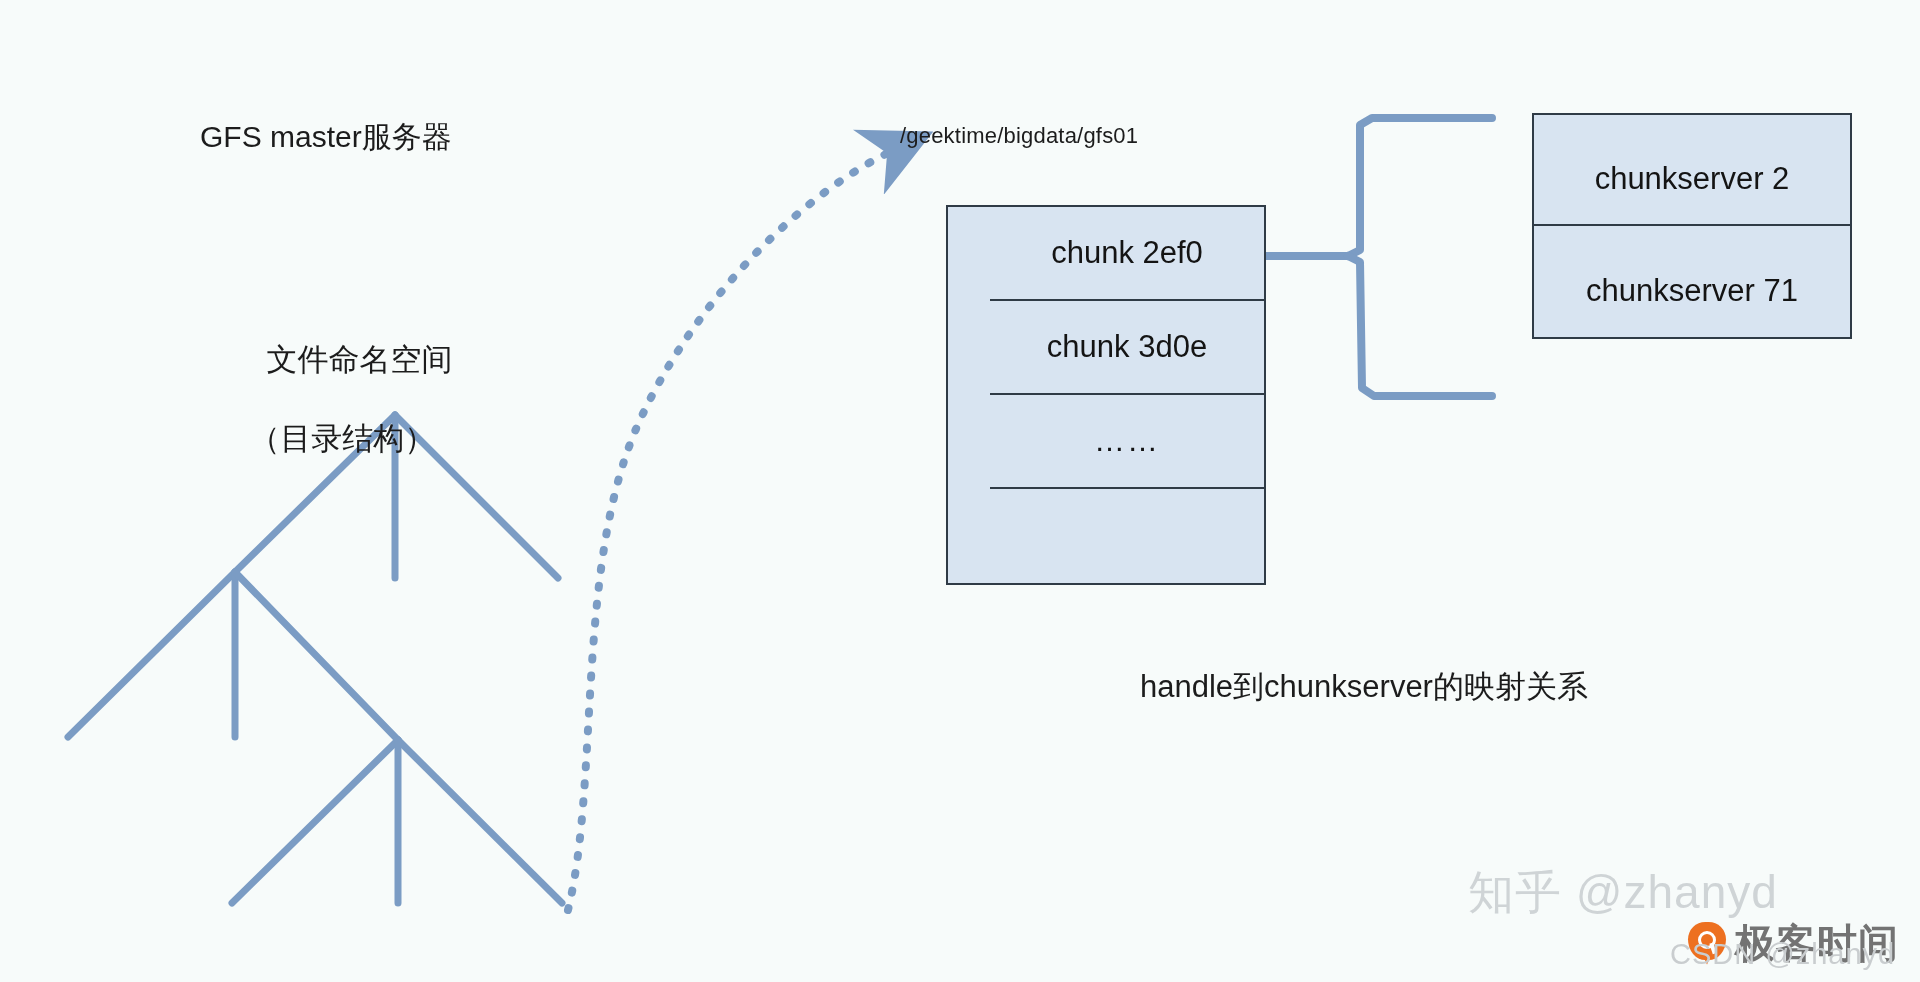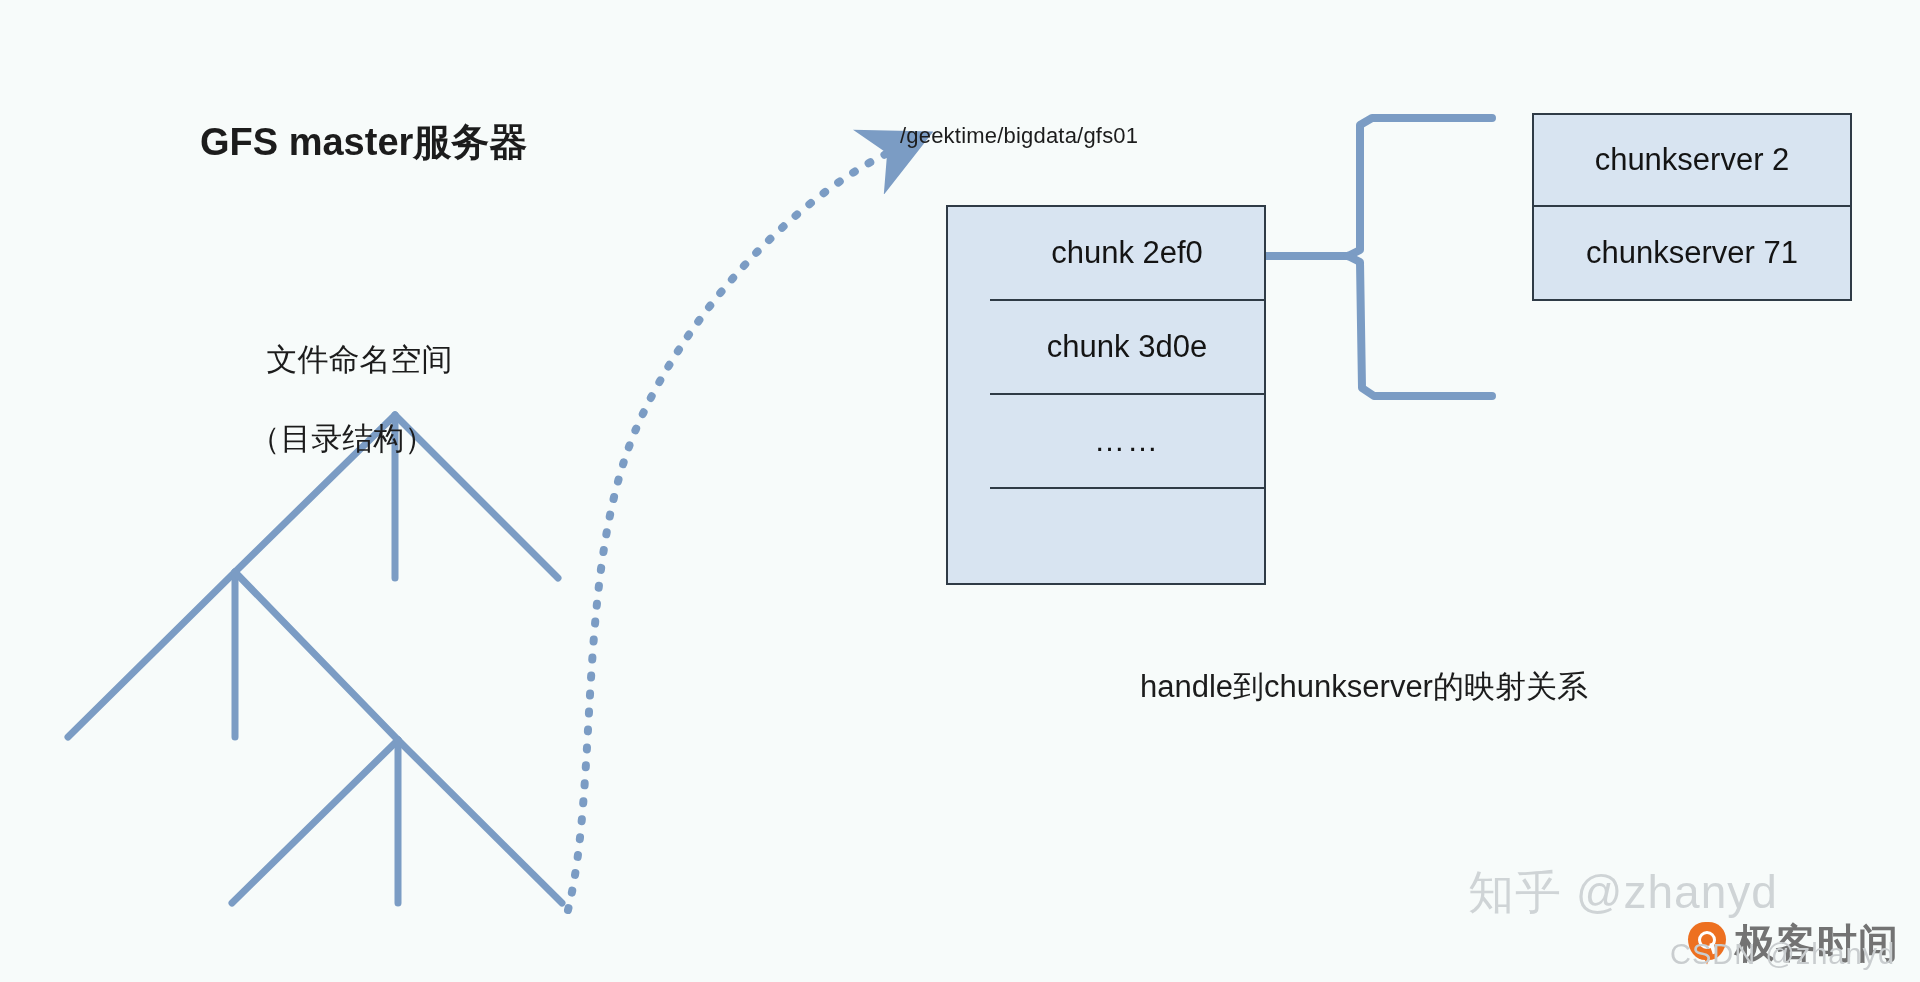--- a/index.html
+++ b/index.html
@@ -26,22 +26,21 @@
   .lbl {
     position: absolute;
     white-space: pre;
     line-height: 1.28;
     color: #1c1c1c;
     font-weight: 400;
   }
   #label-master {
     left: 200px;
     top: 118px;
-    font-size: 38px;
-    font-weight: bold;
+    font-size: 30px;
   }
   #label-namespace {
     left: 232px;
     top: 300px;
     font-size: 31px;
     text-align: center;
   }
   #label-namespace .line2 {
     display: block;
     text-align: center;
@@ -100,20 +99,21 @@
   #chunkserver-list .row {
     height: 92px;
     box-sizing: border-box;
     display: flex;
     align-items: center;
     justify-content: center;
     border-bottom: 2px solid #2f3b46;
     font-size: 31px;
     color: #141414;
     background: #d8e4f1;
+    margin-top: 19px;
   }
   #chunkserver-list .row:last-child {
     border-bottom: none;
   }
 
   
   #wm-zhihu {
     position: absolute;
     left: 1468px;
     top: 862px;

